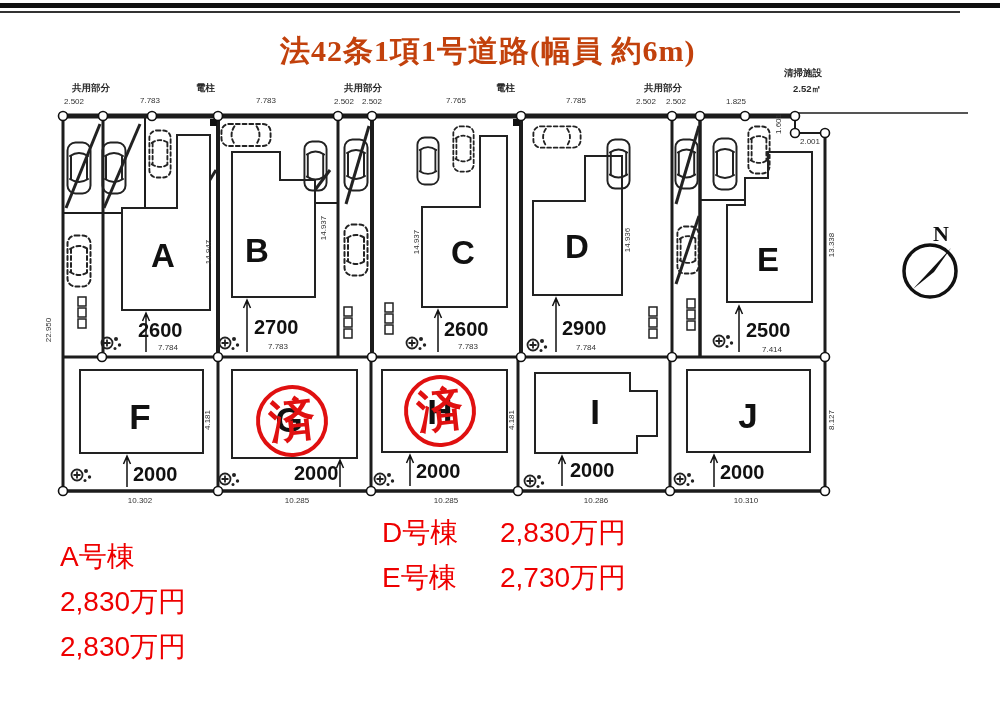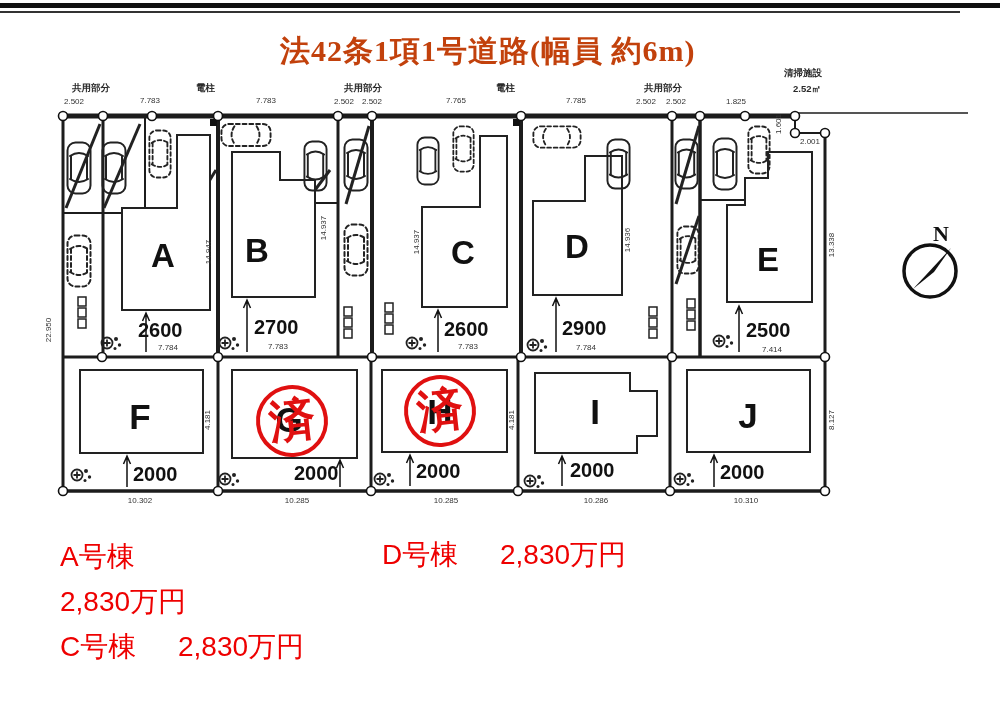--- a/index.html
+++ b/index.html
@@ -285,25 +285,28 @@
   </div>
 
   <div class="prices" style="left:60px;top:538px;">
     <div class="price-row">
         <span class="pname">A号棟</span>
       </div>
     <div class="price-row">
         <span>2,830万円</span>
       </div>
     <div class="price-row">
-        <span class="pname">C号棟</span>
         <span>2,830万円</span>
       </div>
   </div>
-  <div class="prices" style="left:382px;top:536px;">
+  <div class="prices" style="left:382px;top:514px;">
     <div class="price-row">
         <span class="pname">D号棟</span>
         <span>2,830万円</span>
       </div>
     <div class="price-row">
+        <span class="pname">E号棟</span>
+        <span>2,730万円</span>
+      </div>
+    <div class="price-row">
       </div>
   </div>
 </div>
 
 </body></html>

